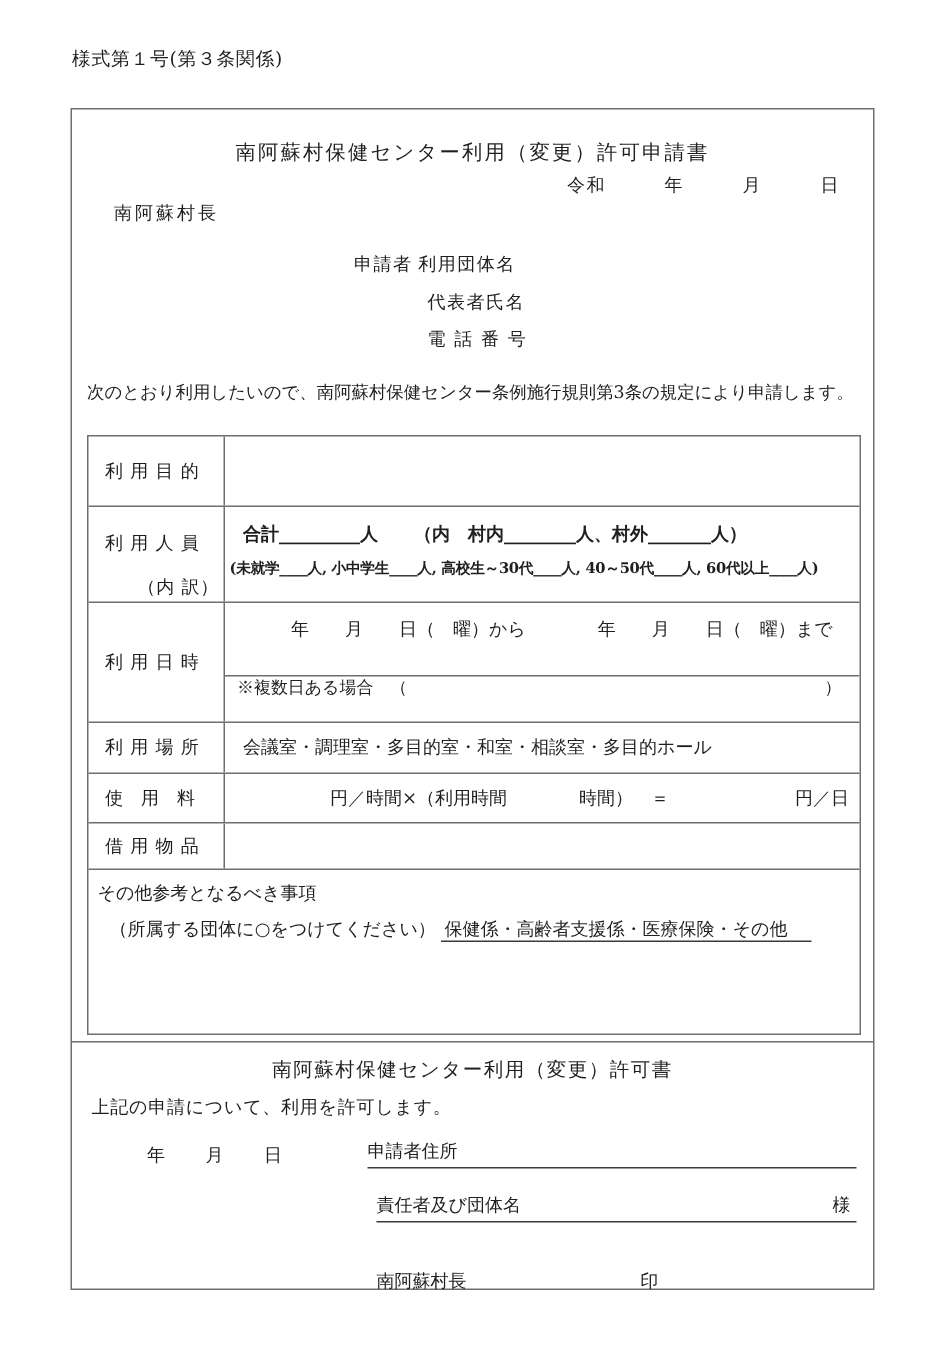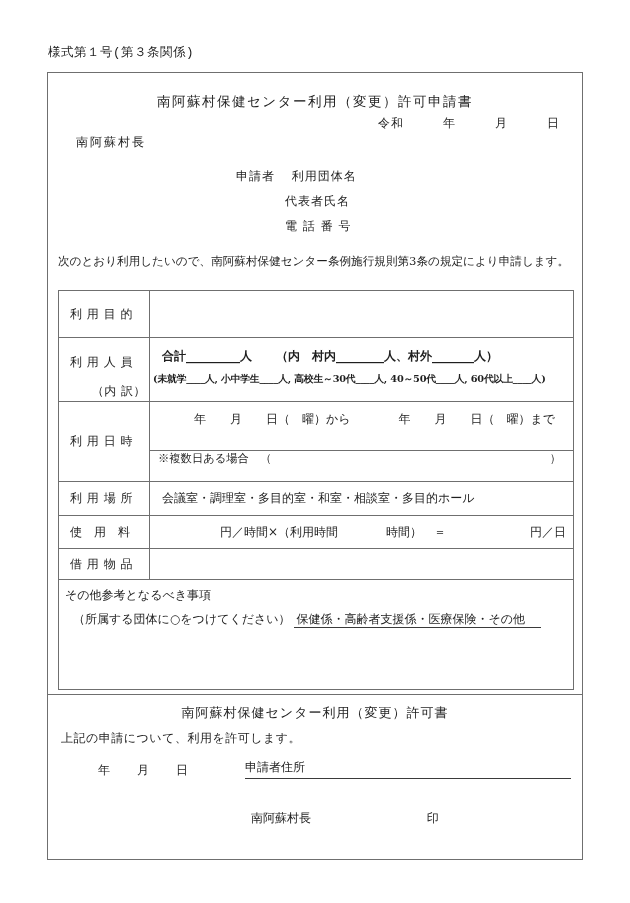--- a/index.html
+++ b/index.html
@@ -1,31 +1,31 @@
 <!DOCTYPE html>
 <html><head>
 <meta charset="utf-8">
 <style>
   html,body{margin:0;padding:0;}
   body{
     width:630px;height:903px;background:#ffffff;position:relative;
     font-family:"DejaVu Serif","Liberation Serif",serif;
     color:#1f1f1f;font-size:12px;
   }
-  .form-number{position:absolute;left:48px;top:44px;font-size:12.5px;letter-spacing:.5px;font-family:Liberation Mono, monospace;}
+  .form-number{position:absolute;left:48px;top:31px;font-size:12.5px;letter-spacing:.5px;}
   .frame{
     position:absolute;left:47px;top:72px;width:536px;height:788px;
     border:1px solid #6f6f6f;box-sizing:border-box;
   }
   .doc-title{text-align:center;margin-top:20px;font-size:13.5px;letter-spacing:1.5px;}
   .era-date{text-align:right;padding-right:22px;margin-top:4px;letter-spacing:1px;}
   .addressee{margin-left:28px;margin-top:2px;letter-spacing:2px;}
   .applicant{margin-left:188px;margin-top:13px;line-height:25px;}
   .applicant .arow{white-space:nowrap;}
-  .applicant .alabel{margin-right:13px;letter-spacing:1px;}
+  .applicant .alabel{letter-spacing:1px;}
   .applicant .indent{padding-left:49px;}
   .applicant .afield{letter-spacing:1px;}
   .intro{margin-left:10px;margin-top:15px;font-size:11.6px;white-space:nowrap;}
 
   .form-table{
     position:absolute;left:10px;right:8px;top:217px;
     border:1px solid #6f6f6f;box-sizing:border-box;background:#fff;
   }
   .trow{display:flex;border-bottom:1px solid #6f6f6f;box-sizing:border-box;}
   .tlabel{
@@ -156,20 +156,25 @@
     <div class="permit-title">南阿蘇村保健センター利用（変更）許可書</div>
     <div class="permit-body">上記の申請について、利用を許可します。</div>
 
     <div class="p-line1">
       <span class="p-date">年　　月　　日</span>
       <span class="p-field">
         <span>申請者住所</span>
       </span>
     </div>
 
+    <div class="p-line2">
+      <span>責任者及び団体名</span>
+      <span class="spacer"></span>
+      <span class="honorific">様</span>
+    </div>
 
     <div class="p-line3">
       <span>南阿蘇村長</span>
       <span class="p-seal">印</span>
     </div>
   </div>
 
 </div>
 
 </body></html>

